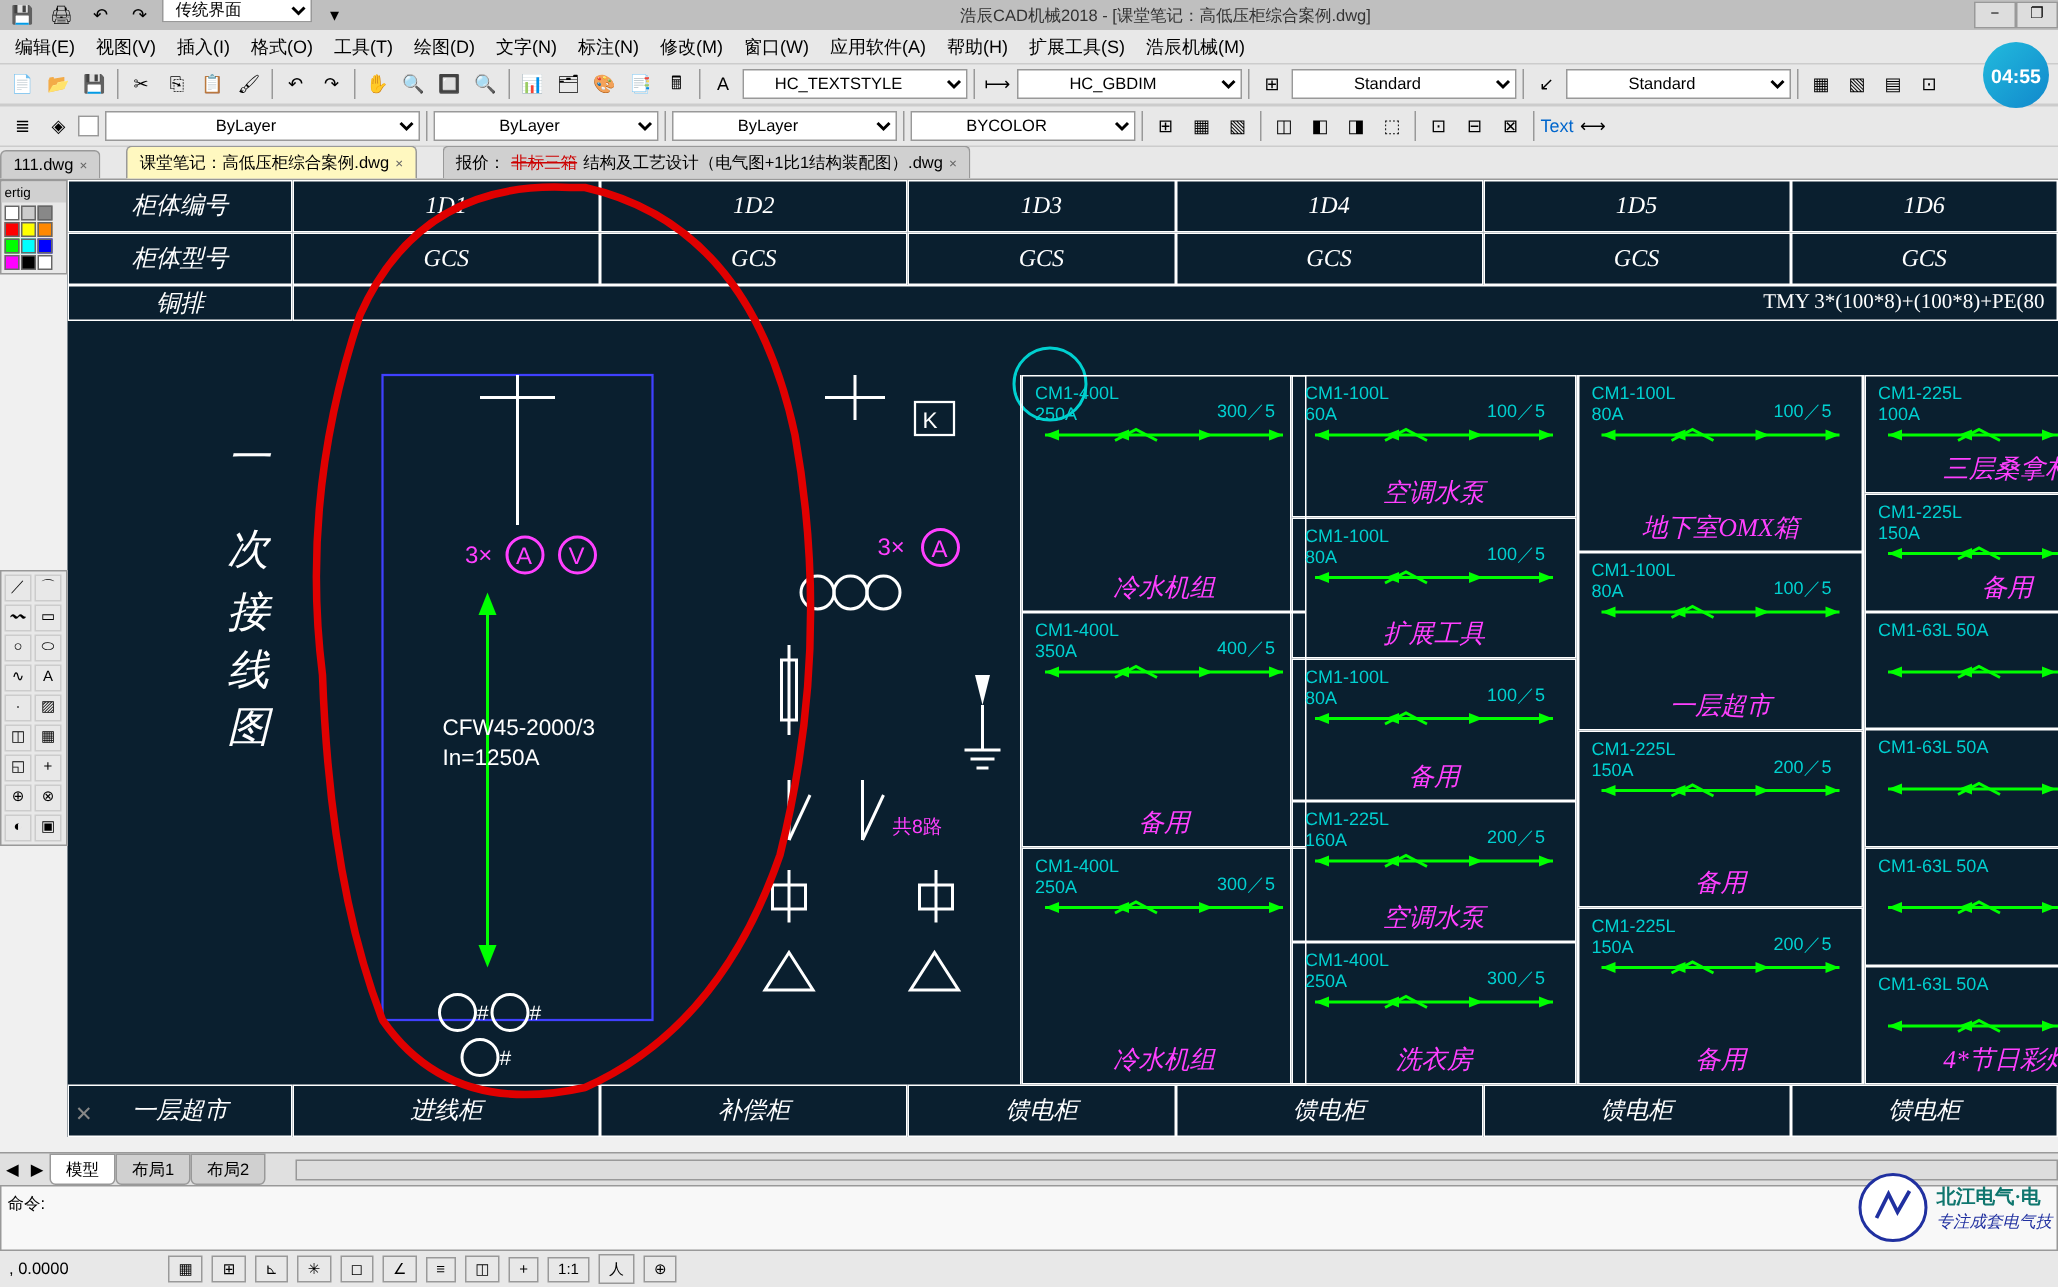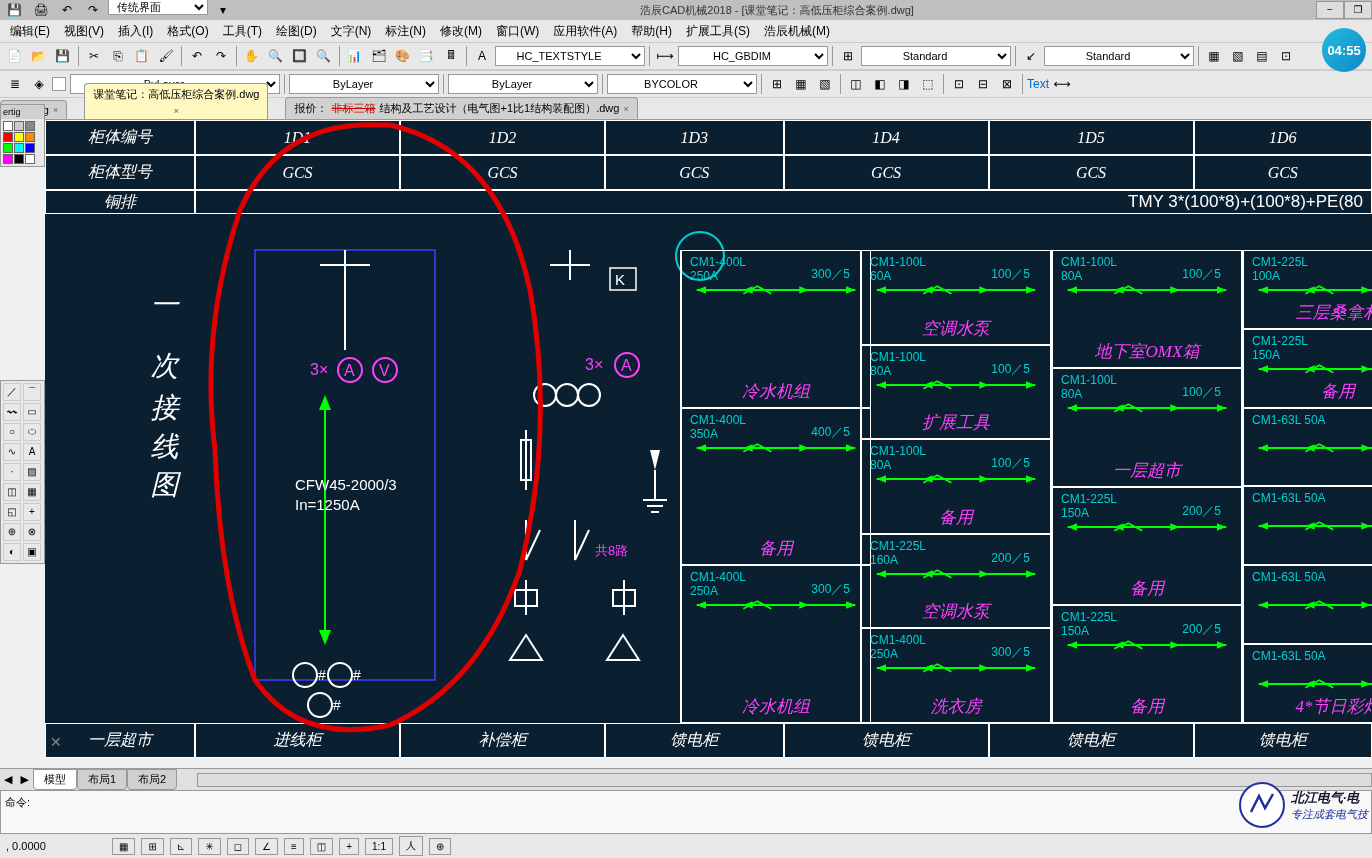--- a/index.html
+++ b/index.html
@@ -21,26 +21,26 @@
 .toolbar-row { height: 28px; background: #e8e8e8; border-top: 1px solid #ccc; border-bottom: 1px solid #ccc; display: flex; align-items: center; padding: 0 4px; gap: 2px; }
 .tb-btn { width: 22px; height: 22px; border: 1px solid transparent; display: flex; align-items: center; justify-content: center; font-size: 12px; cursor: pointer; }
 .tb-sep { width: 1px; height: 20px; background: #999; margin: 0 2px; }
 .tb-combo { height: 20px; font-size: 11px; border: 1px solid #999; background: #fff; padding: 0 14px 0 4px; min-width: 100px; }
 .tb-combo.wide { min-width: 150px; text-align: center; }
 .layer-swatch { width: 14px; height: 14px; background: #fff; border: 1px solid #999; margin-right: 2px; }
 
 
 .doc-tabs { height: 22px; background: #e8e8e8; display: flex; align-items: flex-end; font-size: 11px; border-bottom: 1px solid #999; }
 .doc-tab { padding: 3px 8px; border: 1px solid #999; border-bottom: none; background: #d0d0d0; border-radius: 4px 4px 0 0; margin-right: 17px; display: flex; align-items: center; gap: 4px; }
-.doc-tab.active { background: #fff8c0; flex-direction: column; }
+.doc-tab.active { background: #fff8c0; }
 .doc-tab .x { font-size: 9px; color: #666; cursor: pointer; }
 .doc-tab .red { color: #c00; text-decoration: line-through; }
 
 
-.left-palettes { position: absolute; left: 0; top: 104px; width: 45px; background: #e8e8e8; border: 1px solid #999; z-index: 10; }
+.left-palettes { position: absolute; left: 0; top: 120px; width: 45px; background: #e8e8e8; border: 1px solid #999; z-index: 10; }
 .left-palettes.second { top: 380px; }
 .palette-title { font-size: 9px; padding: 2px; background: #d0d0d0; }
 .color-row { display: flex; flex-wrap: wrap; padding: 2px; gap: 1px; }
 .color-cell { width: 10px; height: 10px; border: 1px solid #666; }
 .tool-col { display: flex; flex-wrap: wrap; padding: 2px; gap: 2px; }
 .tool-btn { width: 18px; height: 18px; border: 1px solid #ccc; font-size: 10px; text-align: center; line-height: 16px; cursor: pointer; }
 
 
 .canvas { position: absolute; left: 45px; top: 120px; right: 0; bottom: 100px; background: #0a1f2f; overflow: hidden; }
 
@@ -73,21 +73,21 @@
 .status-row { height: 24px; display: flex; align-items: center; font-size: 11px; padding: 0 6px; gap: 6px; }
 .status-btn { padding: 2px 6px; border: 1px solid #999; font-size: 10px; }
 .coords { min-width: 100px; }
 
 
 .timer-badge { position: absolute; top: 28px; right: 6px; width: 44px; height: 44px; border-radius: 50%; background: linear-gradient(135deg,#2bd,#18c); color: #fff; font-size: 13px; display: flex; align-items: center; justify-content: center; font-weight: bold; z-index: 20; }
 
 
 .watermark { position: absolute; right: 4px; bottom: 30px; display: flex; align-items: center; gap: 6px; font-size: 13px; z-index: 15; }
 .wm-logo { width: 46px; height: 46px; border-radius: 50%; background: #fff; border: 2px solid #2030a0; display: flex; align-items: center; justify-content: center; }
-.wm-text1 { color: #0f172a; font-weight: bold; font-style: italic; font-family: KaiTi; }
+.wm-text1 { color: #0f766e; font-weight: bold; font-family: KaiTi; }
 .wm-text2 { color: #2030a0; font-size: 11px; font-style: italic; font-family: KaiTi; }
 
 .magenta-txt { fill: #ff40ff; font-size: 16px; font-family: sans-serif; }
 .white-txt { fill: #fff; font-size: 15px; }
 </style>
 </head>
 <body>
 
 <div class="titlebar">
   <div class="titlebar-left">
@@ -265,21 +265,21 @@
     <div class="dwg-cell dwg-label-col">柜体型号</div>
     <div class="dwg-cell dwg-data-col">GCS</div>
     <div class="dwg-cell dwg-data-col">GCS</div>
     <div class="dwg-cell dwg-data-col" style="min-width:175px">GCS</div>
     <div class="dwg-cell dwg-data-col">GCS</div>
     <div class="dwg-cell dwg-data-col">GCS</div>
     <div class="dwg-cell dwg-data-col" style="min-width:110px">GCS</div>
   </div>
   <div class="dwg-header-row" style="top:70px;height:24px">
     <div class="dwg-cell dwg-label-col">铜排</div>
-    <div class="dwg-cell" style="flex:6;justify-content:flex-end;padding-right:8px;font-style:normal;font-family:Liberation Sans, sans-serif;font-size:17px">TMY 3*(100*8)+(100*8)+PE(80</div>
+    <div class="dwg-cell" style="flex:6;justify-content:flex-end;padding-right:8px;font-style:normal;font-family:Liberation Serif, serif;font-size:14px">TMY 3*(100*8)+(100*8)+PE(80</div>
   </div>
 
   <div class="dwg-header-row" style="bottom:0;top:auto;height:35px">
     <div class="dwg-cell dwg-label-col">一层超市</div>
     <div class="dwg-cell dwg-data-col">进线柜</div>
     <div class="dwg-cell dwg-data-col">补偿柜</div>
     <div class="dwg-cell dwg-data-col" style="min-width:175px">馈电柜</div>
     <div class="dwg-cell dwg-data-col">馈电柜</div>
     <div class="dwg-cell dwg-data-col">馈电柜</div>
     <div class="dwg-cell dwg-data-col" style="min-width:110px">馈电柜</div>

